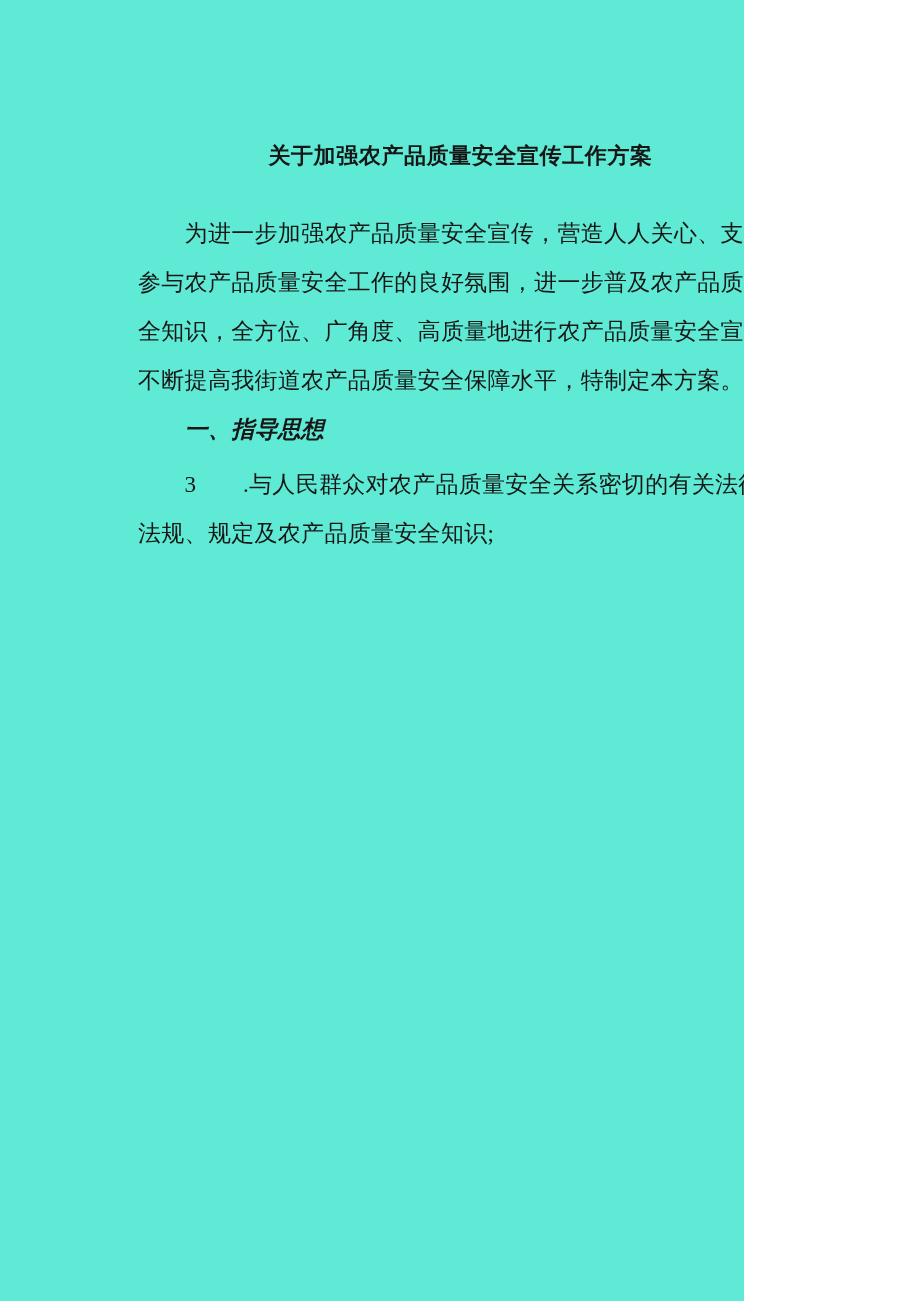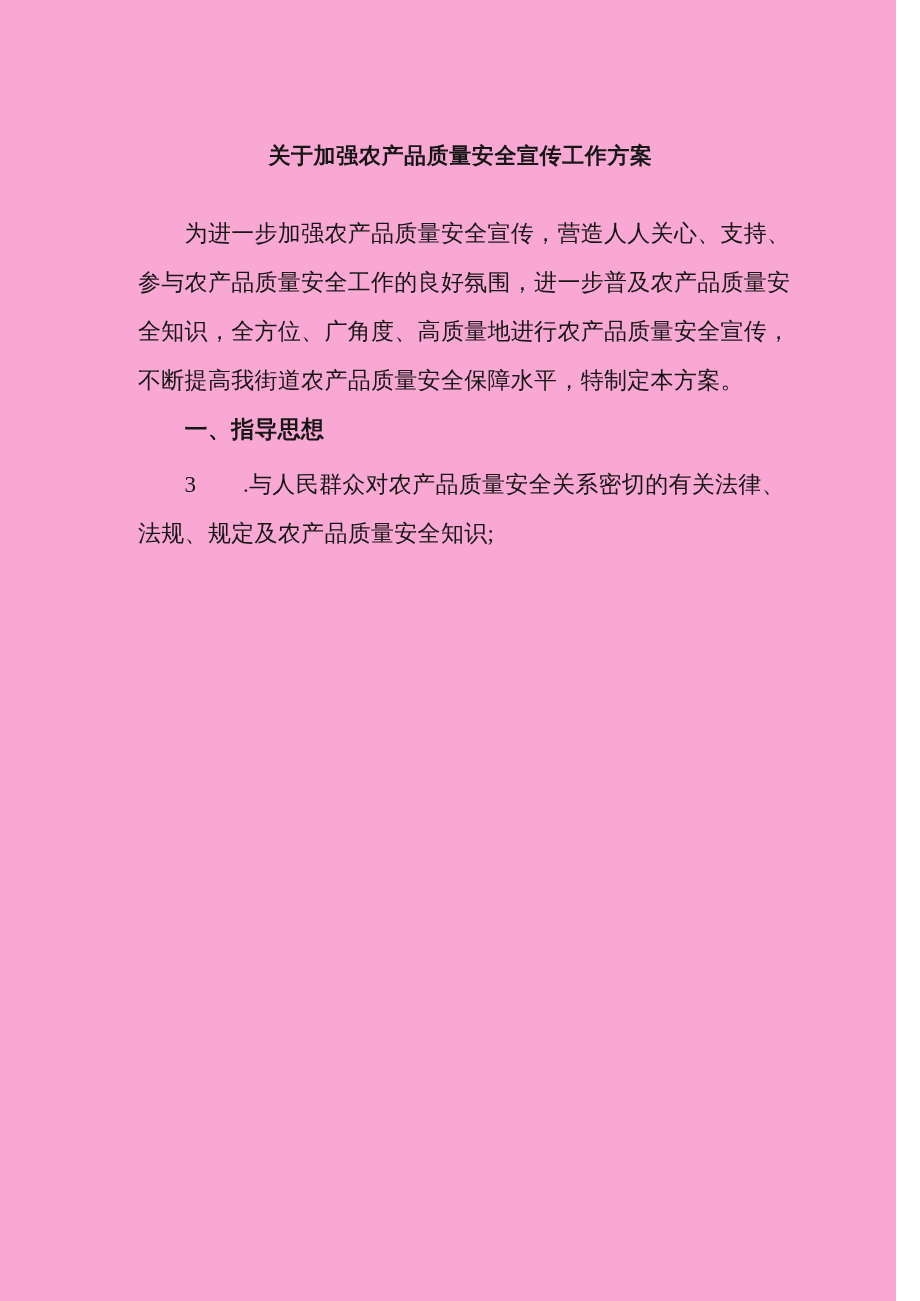--- a/index.html
+++ b/index.html
@@ -2,23 +2,23 @@
 <html><head>
 <meta charset="utf-8">
 <style>
   html, body {
     margin: 0;
     padding: 0;
     background: #ffffff;
   }
   .page {
     position: relative;
-    width: 896px;
+    width: 744px;
     height: 1301px;
-    background: #f9a8d4;
+    background: #5eead4;
     overflow: hidden;
     font-family: "Liberation Serif", "DejaVu Serif", serif;
     color: #161616;
   }
   .content {
     position: absolute;
     left: 138px;
     top: 131px;
     width: 645px;
   }
@@ -33,20 +33,21 @@
   }
   .title {
     text-align: center;
     font-weight: bold;
     font-size: 22px;
     letter-spacing: 0.6px;
     margin-bottom: 29px;
   }
   .heading {
     font-weight: bold;
+    font-style: italic;
   }
   .item-gap-small { margin-top: 6px; }
   .item-gap-large { margin-top: 16px; }
 </style>
 </head>
 <body>
 
 <div class="page">
   <div class="content">
 

